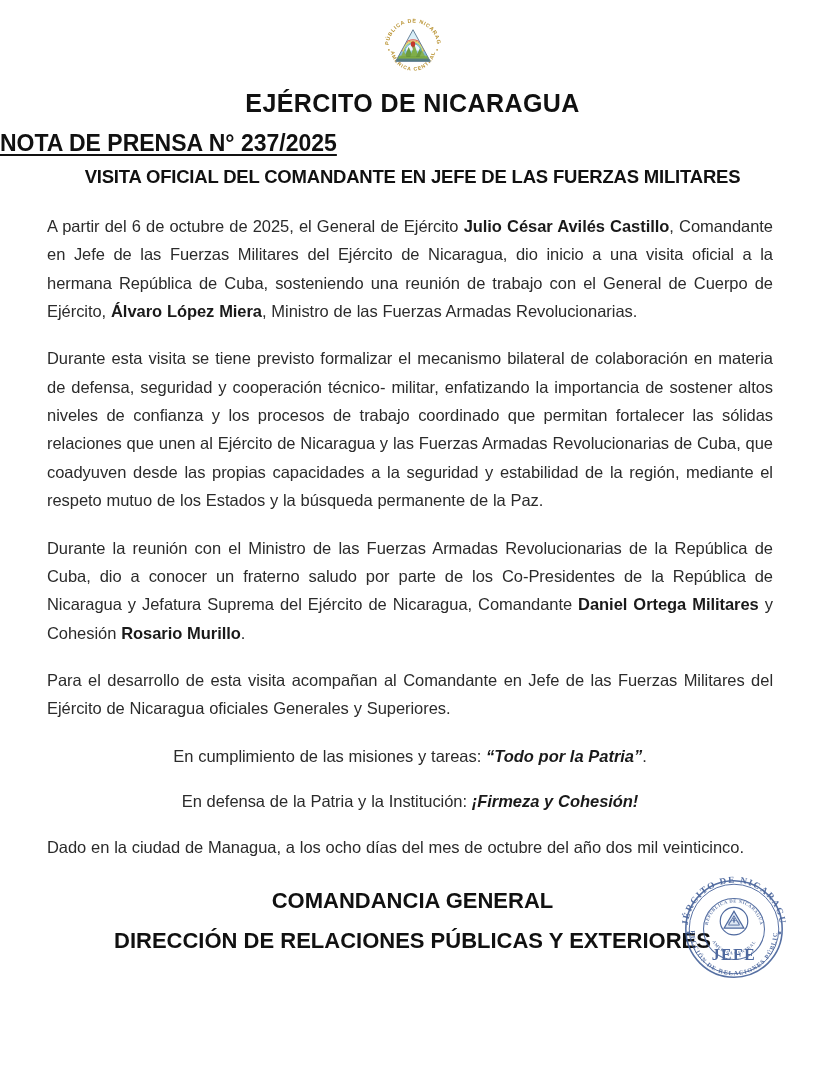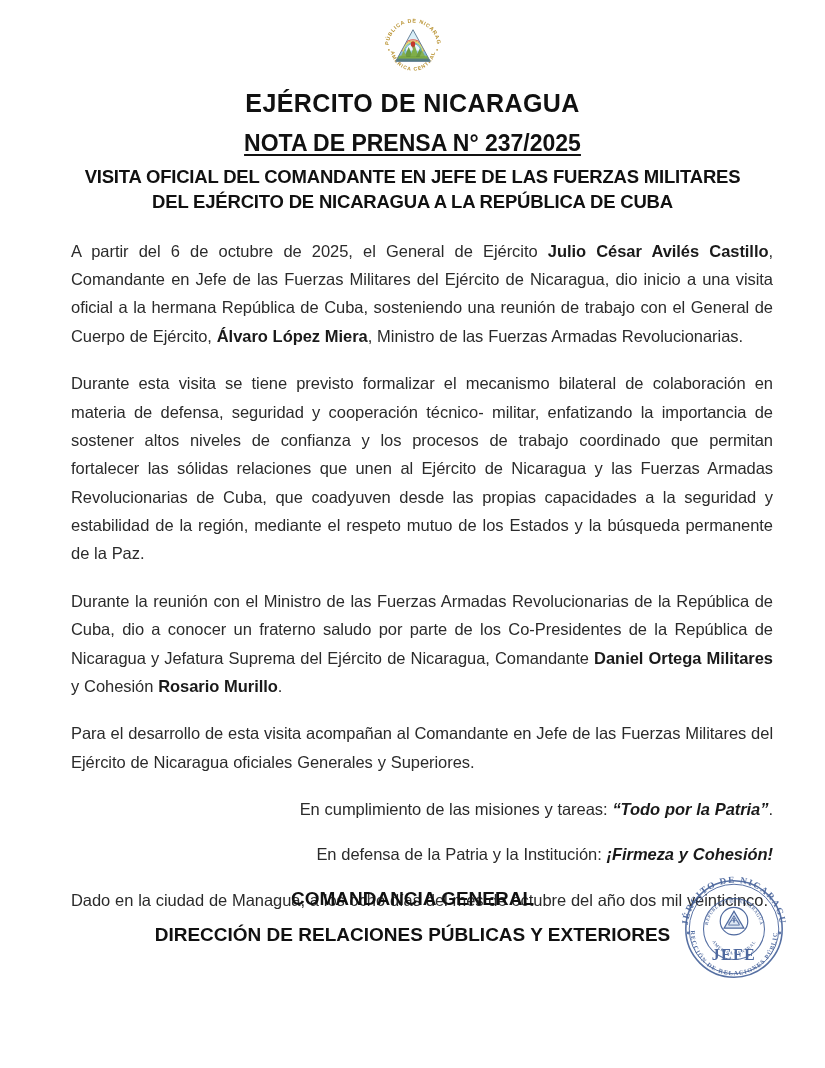--- a/index.html
+++ b/index.html
@@ -45,21 +45,20 @@
     text-align: center;
     font-weight: bold;
     font-size: 25px;
     letter-spacing: 0.4px;
     color: #111111;
     margin-top: 18px;
     line-height: 1.1;
     font-stretch: condensed;
   }
   .hd-sub {
-    text-align: center;
     font-weight: bold;
     font-size: 23px;
     color: #111111;
     margin-top: 13px;
     line-height: 1.1;
   }
   .hd-sub span.u {
     text-decoration: underline;
     text-underline-offset: 3px;
     text-decoration-thickness: 2px;
@@ -71,53 +70,53 @@
     color: #111111;
     margin-top: 9px;
     line-height: 1.35;
     letter-spacing: -0.2px;
     padding: 0 58px;
   }
   .hd-title .l2 { display: block; }
 
   
   .body-area {
-    padding: 0 52px 0 71px;
+    padding: 0 52px 0 47px;
     margin-top: 22px;
   }
   p.para {
     text-align: justify;
     font-size: 16.5px;
     line-height: 1.72;
     margin: 0 0 19px 0;
     color: #2b2b2b;
     letter-spacing: -0.05px;
     word-spacing: 0.3px;
   }
   p.para b { font-weight: bold; color: #1a1a1a; }
   p.para i.bi {
     font-weight: bold;
     font-style: italic;
     color: #1a1a1a;
   }
-  p.slogan { margin-bottom: 17px; text-align: right; }
+  p.slogan { margin-bottom: 17px; text-align: center; }
   p.last { margin-bottom: 0; text-align: left; }
 
   
   .footer {
     position: absolute;
     left: 0;
     right: 0;
     top: 886px;
     height: 120px;
   }
   .footer-text {
     text-align: center;
     font-weight: bold;
-    font-size: 19px;
+    font-size: 22px;
     color: #111111;
     line-height: 1.35;
     padding-left: 0;
   }
   .footer-text .l2 { display: block; margin-top: 10px; }
   .seal {
     position: absolute;
     right: 32px;
     top: -16px;
     width: 118px;
@@ -193,21 +192,20 @@
   </div>
 
   <div class="hd-main">EJÉRCITO DE NICARAGUA</div>
 
   <div class="hd-sub">
     <span class="u">NOTA DE PRENSA N° 237/2025</span>
   </div>
 
   <div class="hd-title">
     <span>VISITA OFICIAL DEL COMANDANTE EN JEFE DE LAS FUERZAS MILITARES</span>
-    <span class="l2">DEL EJÉRCITO DE NICARAGUA A LA REPÚBLICA DE CUBA</span>
   </div>
 
   <div class="body-area">
 
     <p class="para"><span>A partir del 6 de octubre de 2025, el General de Ejército </span><b>Julio César Avilés Castillo</b><span>, Comandante en Jefe de las Fuerzas Militares del Ejército de Nicaragua, dio inicio a una visita oficial a la hermana República de Cuba, sosteniendo una reunión de trabajo con el General de Cuerpo de Ejército, </span><b>Álvaro López Miera</b><span>, Ministro de las Fuerzas Armadas Revolucionarias.</span></p>
 
 
     <p class="para">Durante esta visita se tiene previsto formalizar el mecanismo bilateral de colaboración en materia de defensa, seguridad y cooperación técnico- militar, enfatizando la importancia de sostener altos niveles de confianza y los procesos de trabajo coordinado que permitan fortalecer las sólidas relaciones que unen al Ejército de Nicaragua y las Fuerzas Armadas Revolucionarias de Cuba, que coadyuven desde las propias capacidades a la seguridad y estabilidad de la región, mediante el respeto mutuo de los Estados y la búsqueda permanente de la Paz.</p>
 
     <p class="para"><span>Durante la reunión con el Ministro de las Fuerzas Armadas Revolucionarias de la República de Cuba, dio a conocer un fraterno saludo por parte de los Co-Presidentes de la República de Nicaragua y Jefatura Suprema del Ejército de Nicaragua, Comandante </span><b>Daniel Ortega Militares</b><span> y Cohesión </span><b>Rosario Murillo</b><span>.</span></p>

